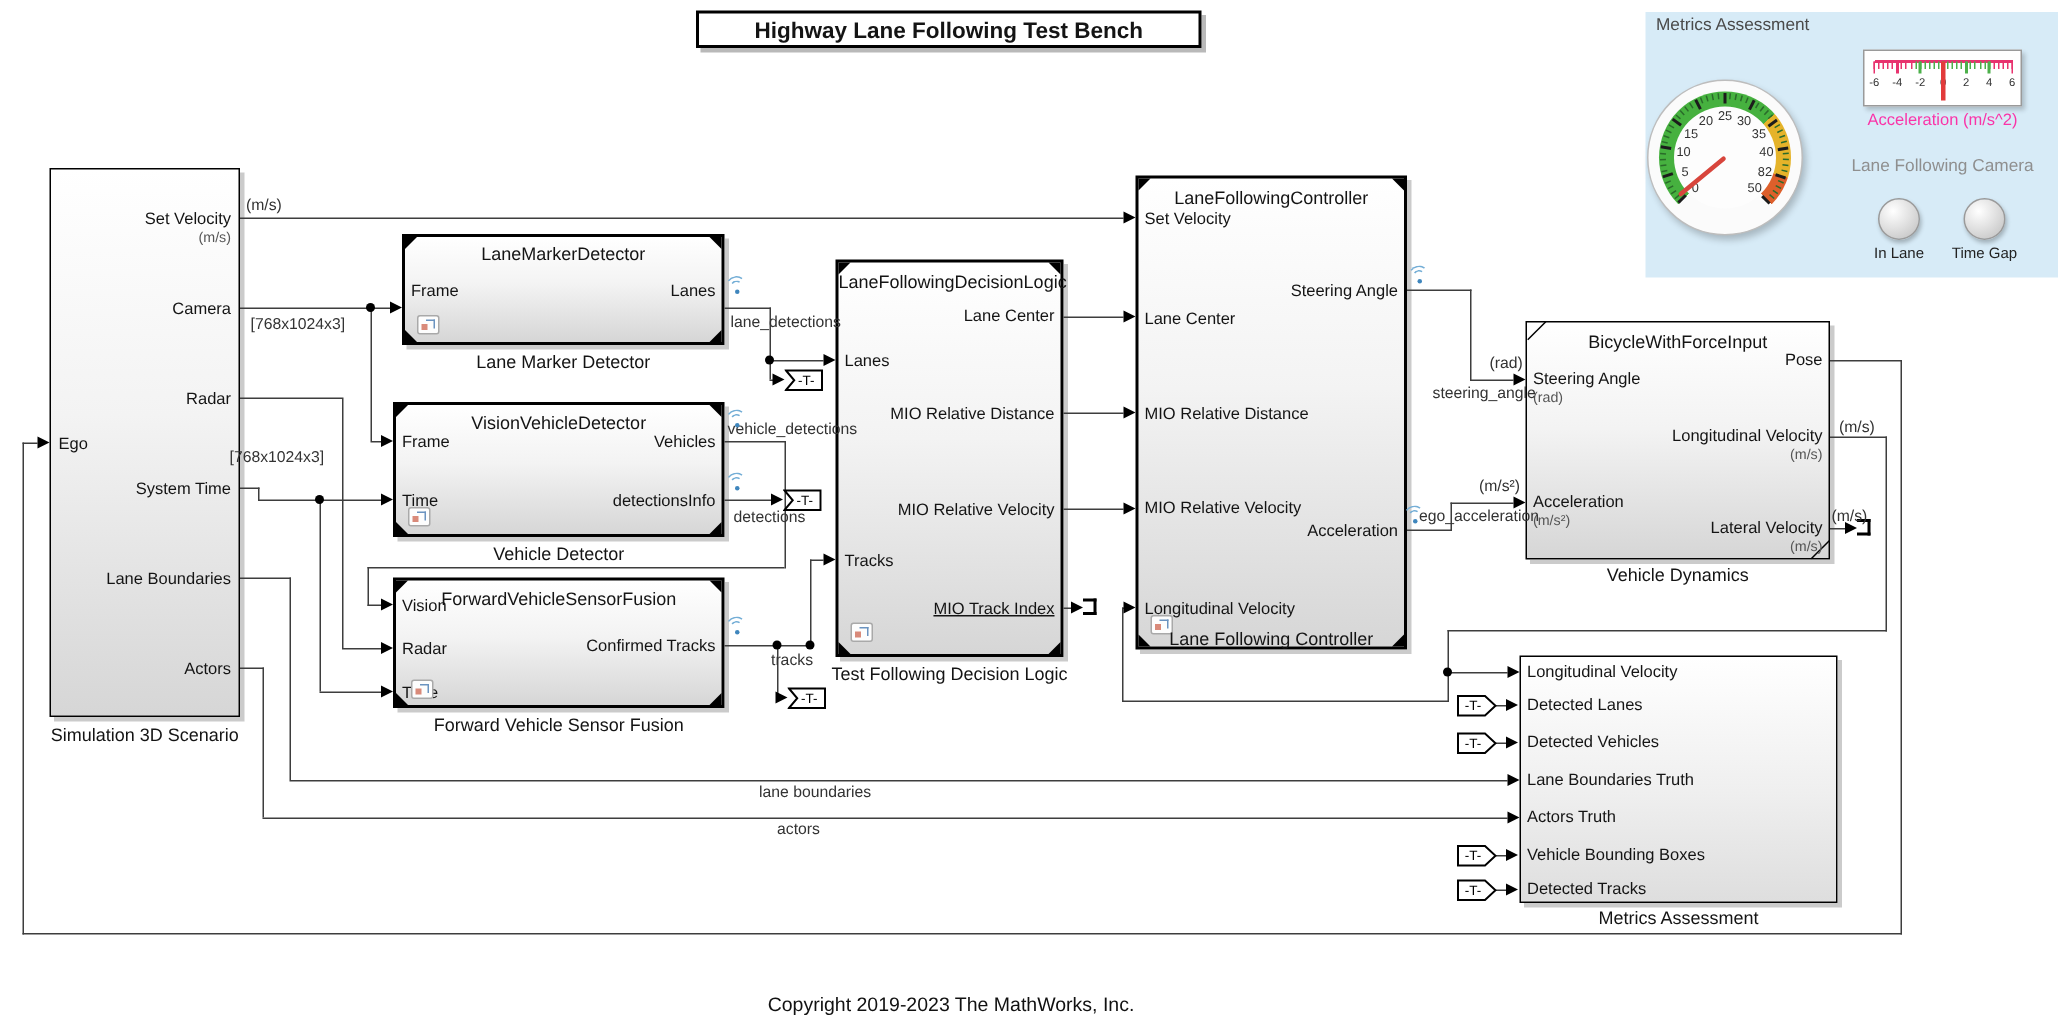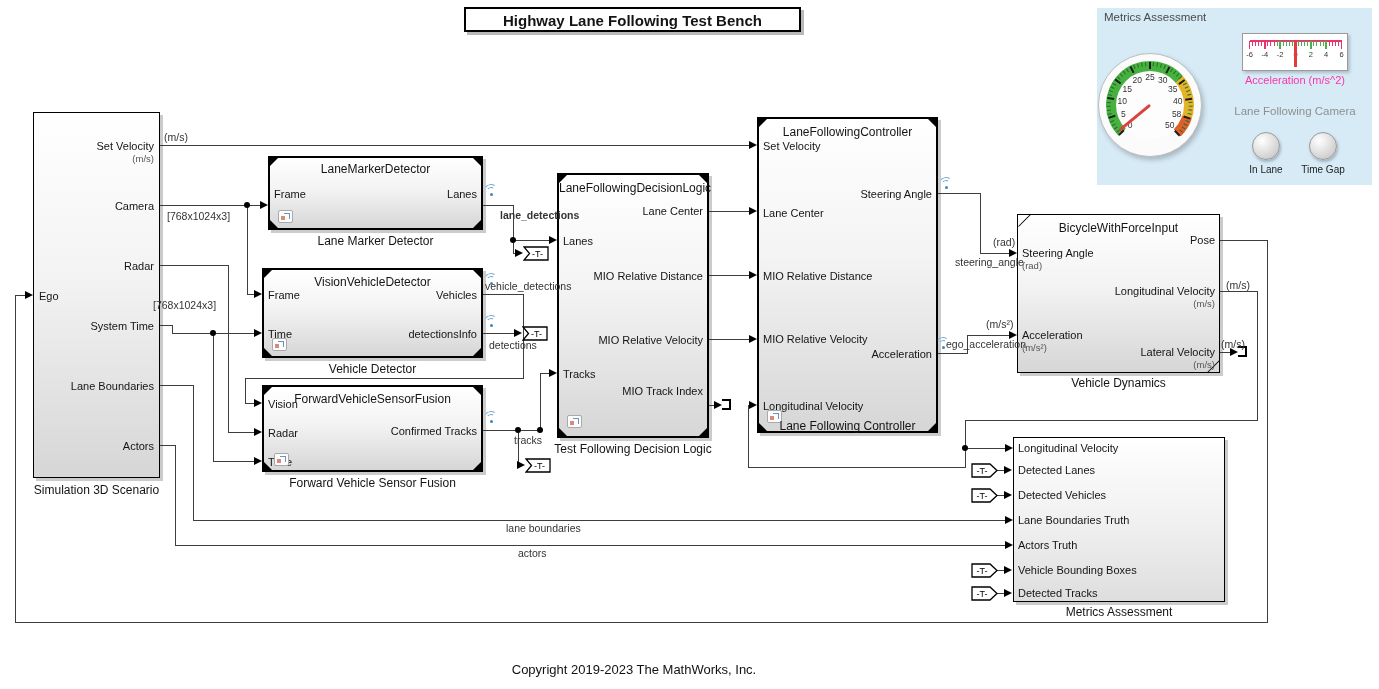--- a/index.html
+++ b/index.html
@@ -131,21 +131,21 @@
         <div class="gtk gtk-mj" style="transform: rotate(135deg);"></div>
         <div class="glab" style="left: 25.201px; top: 66.799px;">0</div>
         <div class="glab" style="left: 18.3704px; top: 55.6525px;">5</div>
         <div class="glab" style="left: 17.3447px; top: 42.6198px;">10</div>
         <div class="glab" style="left: 22.3475px; top: 30.542px;">15</div>
         <div class="glab" style="left: 32.2883px; top: 22.0518px;">20</div>
         <div class="glab" style="left: 45px; top: 19px;">25</div>
         <div class="glab" style="left: 57.7117px; top: 22.0518px;">30</div>
         <div class="glab" style="left: 67.6525px; top: 30.542px;">35</div>
         <div class="glab" style="left: 72.6553px; top: 42.6198px;">40</div>
-        <div class="glab" style="left: 71.6296px; top: 55.6525px;">58</div>
+        <div class="glab" style="left: 71.6296px; top: 55.6525px;">82</div>
         <div class="glab" style="left: 64.799px; top: 66.799px; text-align: center;">50</div>
         <div class="gneedle" style="background: rgb(216, 69, 60); transform: rotate(-129.6deg);"></div>
       </div>
     <div class="lin" id="lin-gauge">
         <div class="" style="position: absolute; left: 6.5px; top: 6px; width: 92.5px; height: 1.5px; background: rgb(232, 51, 111);"></div>
         <div class="" style="position: absolute; left: 6px; top: 7px; width: 1px; height: 5px; background: rgb(232, 51, 111);"></div>
         <div class="" style="position: absolute; left: 9.06667px; top: 7px; width: 1px; height: 5px; background: rgb(232, 51, 111);"></div>
         <div class="" style="position: absolute; left: 12.1333px; top: 7px; width: 1px; height: 5px; background: rgb(232, 51, 111);"></div>
         <div class="" style="position: absolute; left: 15.2px; top: 7px; width: 1px; height: 5px; background: rgb(232, 51, 111);"></div>
         <div class="" style="position: absolute; left: 18.2667px; top: 7px; width: 1px; height: 5px; background: rgb(232, 51, 111);"></div>
@@ -247,21 +247,21 @@
 
   <div class="blk" style="left:557px;top:173px;width:152px;height:265px;">
     <div class="cor-t"></div>
       <div class="cor-b"></div>
     <div class="bt" style="top:6px;">LaneFollowingDecisionLogic</div>
     <div class="pin" style="left:4px;top:60px;">Lanes</div>
     <div class="pin" style="left:4px;top:193px;">Tracks</div>
     <div class="pin" style="right:4px;top:30px;">Lane Center</div>
     <div class="pin" style="right:4px;top:95px;">MIO Relative Distance</div>
     <div class="pin" style="right:4px;top:159px;">MIO Relative Velocity</div>
-    <div class="pin" style="right:4px;top:210px;">MIO Track Index</div>
+    <div class="pin" style="right:4px;top:225px;text-decoration:underline;">MIO Track Index</div>
     <div class="bdg" style="left:8px;bottom:8px;"></div>
     <div class="cap" style="top:267px;">Test Following Decision Logic</div>
   </div>
 
   <div class="blk" style="left:757px;top:117px;width:181px;height:316px;">
     <div class="cor-t"></div>
       <div class="cor-b"></div>
     <div class="bt" style="top:6px;">LaneFollowingController</div>
     <div class="pin" style="left:4px;top:21px;">Set Velocity</div>
     <div class="pin" style="left:4px;top:88px;">Lane Center</div>
@@ -428,21 +428,21 @@
       <text x="11" y="10.5" text-anchor="middle">-T-</text>
     </svg>
   <svg class="tag" style="left:971px;top:586px;" width="27" height="15">
       <path d="M1 1 L19 1 L26 7.5 L19 14 L1 14 Z" fill="#fff" stroke="#000" stroke-width="1.3"></path>
       <text x="11" y="10.5" text-anchor="middle">-T-</text>
     </svg>
 
   <div class="sig" style="left:164px;top:131px;">(m/s)</div>
   <div class="sig" style="left:167px;top:210px;">[768x1024x3]</div>
   <div class="sig" style="left:153px;top:299px;">[768x1024x3]</div>
-  <div class="sig" style="left:500px;top:209px;font-weight:bold;">lane_detections</div>
+  <div class="sig" style="left:487px;top:209px;">lane_detections</div>
   <div class="sig" style="left:485px;top:280px;">vehicle_detections</div>
   <div class="sig" style="left:489px;top:339px;">detections</div>
   <div class="sig" style="left:514px;top:434px;">tracks</div>
   <div class="sig" style="left:506px;top:522px;">lane boundaries</div>
   <div class="sig" style="left:518px;top:547px;">actors</div>
   <div class="sig" style="left:993px;top:236px;">(rad)</div>
   <div class="sig" style="left:955px;top:256px;">steering_angle</div>
   <div class="sig" style="left:986px;top:318px;">(m/s²)</div>
   <div class="sig" style="left:946px;top:338px;">ego_acceleration</div>
   <div class="sig" style="left:1226px;top:279px;">(m/s)</div>

